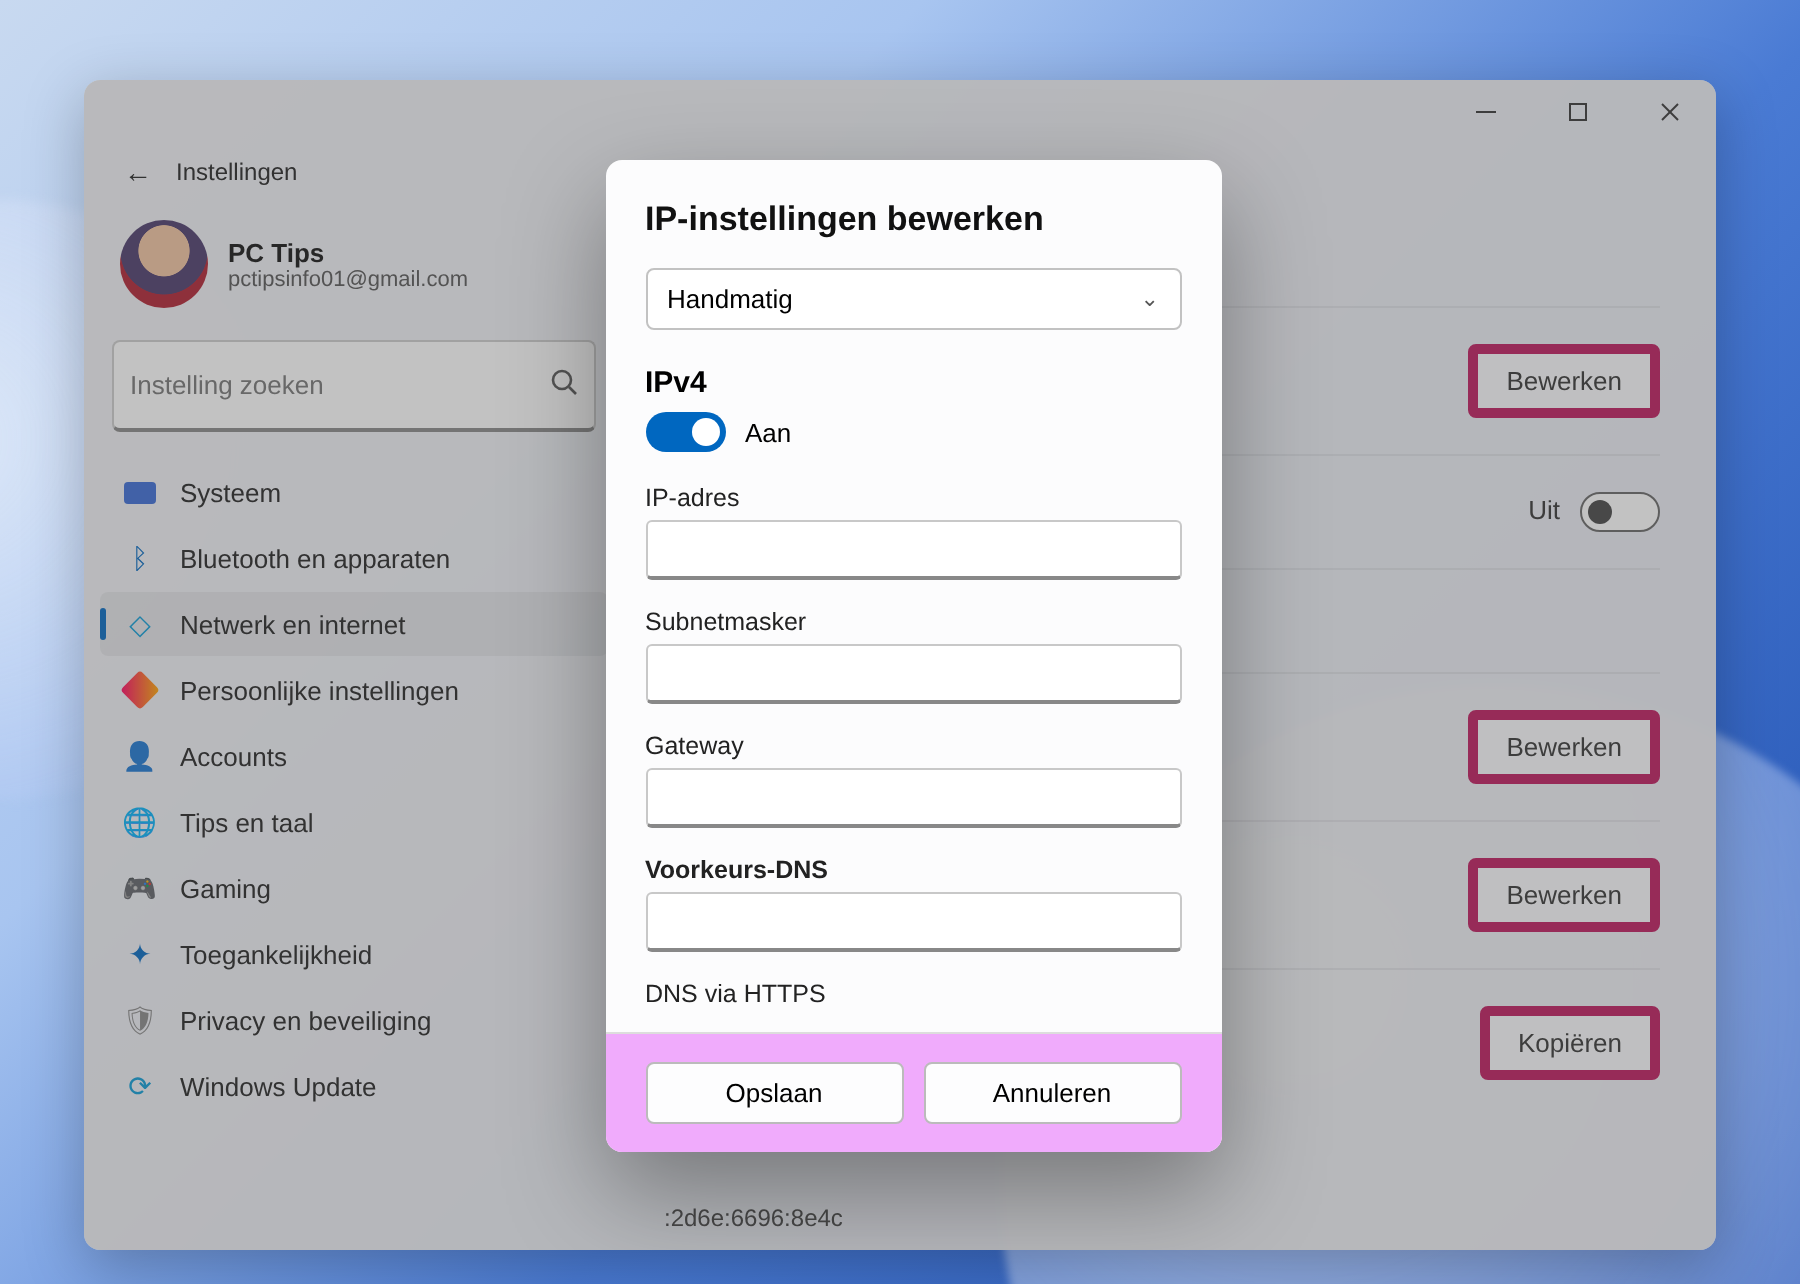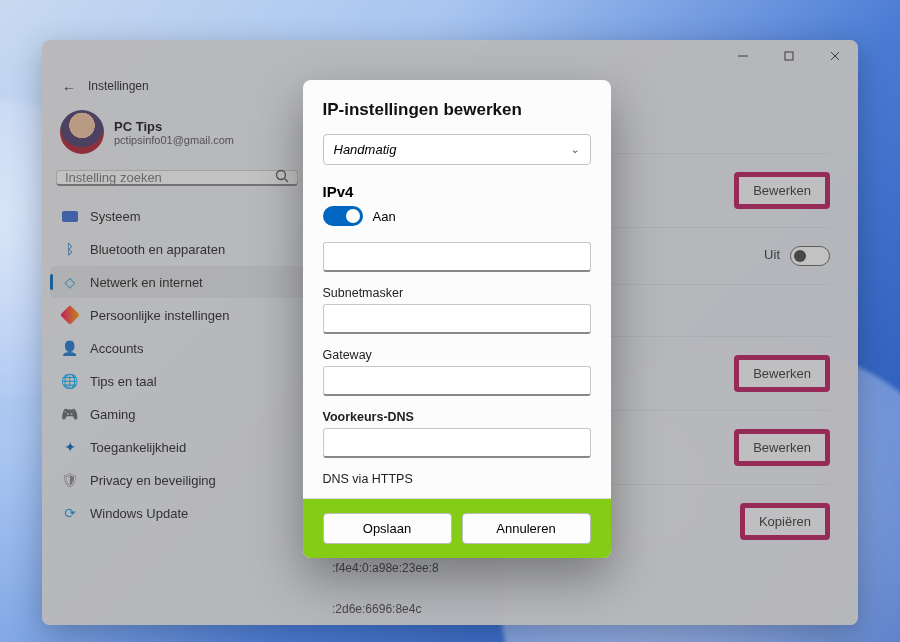--- a/index.html
+++ b/index.html
@@ -14,21 +14,21 @@
   .win-btn svg { width: 10px; height: 10px; }
 
   .window-body { flex: 1; display: flex; overflow: hidden; }
   .sidebar { width: 270px; padding: 0 8px 8px 8px; display: flex; flex-direction: column; }
   .back-row { display: flex; align-items: center; gap: 12px; padding: 6px 8px 12px 12px; font-size: 12px; color: #222; }
   .back-row .back-arrow { font-size: 14px; }
   .profile { display: flex; align-items: center; gap: 10px; padding: 4px 10px 16px 10px; }
   .avatar { width: 44px; height: 44px; border-radius: 50%; background: radial-gradient(circle at 50% 35%, #f2c4a0 0 35%, #4b3a6b 36% 60%, #b02030 61% 100%); position: relative; overflow: hidden; }
   .profile-text .name { font-size: 13px; font-weight: 600; color: #111; }
   .profile-text .email { font-size: 11px; color: #555; }
-  .search-box { margin: 0 6px 14px 6px; height: 16px; border: 1px solid #ccc; border-bottom: 2px solid #888; border-radius: 4px; background: #fff; display: flex; align-items: center; padding: 0 8px; }
+  .search-box { margin: 0 6px 14px 6px; height: 46px; border: 1px solid #ccc; border-bottom: 2px solid #888; border-radius: 4px; background: #fff; display: flex; align-items: center; padding: 0 8px; }
   .search-box input { flex: 1; border: none; outline: none; font-size: 13px; background: transparent; color: #666; }
   .search-box .search-icn { color: #555; font-size: 13px; }
 
   .nav { display: flex; flex-direction: column; gap: 1px; }
   .nav-item { display: flex; align-items: center; gap: 12px; padding: 8px 12px; border-radius: 4px; font-size: 13px; color: #222; position: relative; }
   .nav-item.active { background: rgba(0,0,0,0.05); }
   .nav-item.active::before { content: ""; position: absolute; left: 0; top: 8px; bottom: 8px; width: 3px; background: #0067c0; border-radius: 2px; }
   .nav-icn { width: 16px; height: 16px; display: flex; align-items: center; justify-content: center; font-size: 14px; }
 
   .main { flex: 1; padding: 8px 28px 8px 20px; overflow: hidden; }
@@ -38,29 +38,29 @@
   .setting-row .sub { font-size: 12px; color: #555; margin-top: 2px; }
   .pill-btn { padding: 6px 14px; border: 5px solid #be185d; border-radius: 4px; background: #fbfbfd; font-size: 13px; }
   .toggle-off { width: 40px; height: 20px; border-radius: 10px; border: 1px solid #666; background: #fff; position: relative; display: inline-block; vertical-align: middle; margin-left: 10px; }
   .toggle-off::after { content: ""; position: absolute; left: 3px; top: 3px; width: 12px; height: 12px; border-radius: 50%; background: #444; }
   .ipv6-block { font-size: 12px; color: #444; line-height: 1.7; }
 
   .modal-overlay { position: absolute; inset: 0; background: rgba(80,80,80,0.35); display: flex; align-items: flex-start; justify-content: center; }
   .modal { margin-top: 40px; width: 308px; background: #fcfcfd; border-radius: 8px; box-shadow: 0 20px 50px rgba(0,0,0,0.35); display: flex; flex-direction: column; max-height: 570px; margin-left: 13px; }
   .modal-body { padding: 20px 20px 8px 20px; overflow: hidden; flex: 1; }
   .modal-title { font-size: 17px; font-weight: 600; margin-bottom: 14px; color: #111; }
-  .select { border: 1px solid #c2c2c2; border-radius: 4px; padding: 7px 10px; font-size: 13px; display: flex; justify-content: space-between; align-items: center; background: #fff; margin-bottom: 18px; font-style: italic; }
+  .select { border: 1px solid #c2c2c2; border-radius: 4px; padding: 7px 10px; font-size: 13px; display: flex; justify-content: space-between; align-items: center; background: #fff; margin-bottom: 18px; }
   .ipv4-label { font-size: 15px; font-weight: 600; margin-bottom: 6px; }
   .toggle-row { display: flex; align-items: center; gap: 10px; margin-bottom: 16px; }
   .toggle-on { width: 40px; height: 20px; border-radius: 10px; background: #0067c0; position: relative; }
   .toggle-on::after { content: ""; position: absolute; right: 3px; top: 3px; width: 14px; height: 14px; border-radius: 50%; background: #fff; }
   .fld-label { font-size: 12.5px; color: #222; margin-bottom: 4px; }
   .fld-label.bold { font-weight: 600; }
   .fld-input { width: 100%; height: 30px; border: 1px solid #c8c8c8; border-bottom: 2px solid #888; border-radius: 3px; background: #fff; margin-bottom: 14px; padding: 0 8px; font-size: 13px; }
-  .modal-footer { border-top: 1px solid #ddd; padding: 14px 20px; display: flex; gap: 10px; background: #84cc16; border-radius: 0 0 8px 8px; }
+  .modal-footer { border-top: 1px solid #ddd; padding: 14px 20px; display: flex; gap: 10px; background: #f0abfc; border-radius: 0 0 8px 8px; }
   .modal-footer button { flex: 1; padding: 7px 0; border: 1px solid #bbb; border-radius: 4px; background: #fdfdfe; font-size: 13px; }
 
   
   .ic-system { width:16px; height:11px; background:#3a6bd6; border-radius:2px; }
   .ic-bt { color:#0067c0; }
   .ic-net { color:#0a9bd6; }
   .ic-pers { width:14px; height:14px; background: linear-gradient(45deg,#f06,#fa0); transform: rotate(45deg); border-radius:2px;}
   .ic-apps { width:14px; height:14px; background:#3366cc; border-radius:2px; position:relative;}
   .ic-acc { color:#3a9b6a; }
   .ic-time { color:#555; }
@@ -209,20 +209,21 @@
         <div class="modal-title">IP-instellingen bewerken</div>
         <div class="select">
           <span>Handmatig</span>
           <span style="font-size:11px;color:#555;">⌄</span>
         </div>
         <div class="ipv4-label">IPv4</div>
         <div class="toggle-row">
           <span class="toggle-on"></span>
           <span style="font-size:13px;">Aan</span>
         </div>
+        <div class="fld-label">IP-adres</div>
         <input class="fld-input" style="">
         <div class="fld-label">Subnetmasker</div>
         <input class="fld-input" style="">
         <div class="fld-label">Gateway</div>
         <input class="fld-input" style="">
         <div class="fld-label bold">Voorkeurs-DNS</div>
         <input class="fld-input" style="">
         <div class="fld-label">DNS via HTTPS</div>
       </div>
       <div class="modal-footer">

